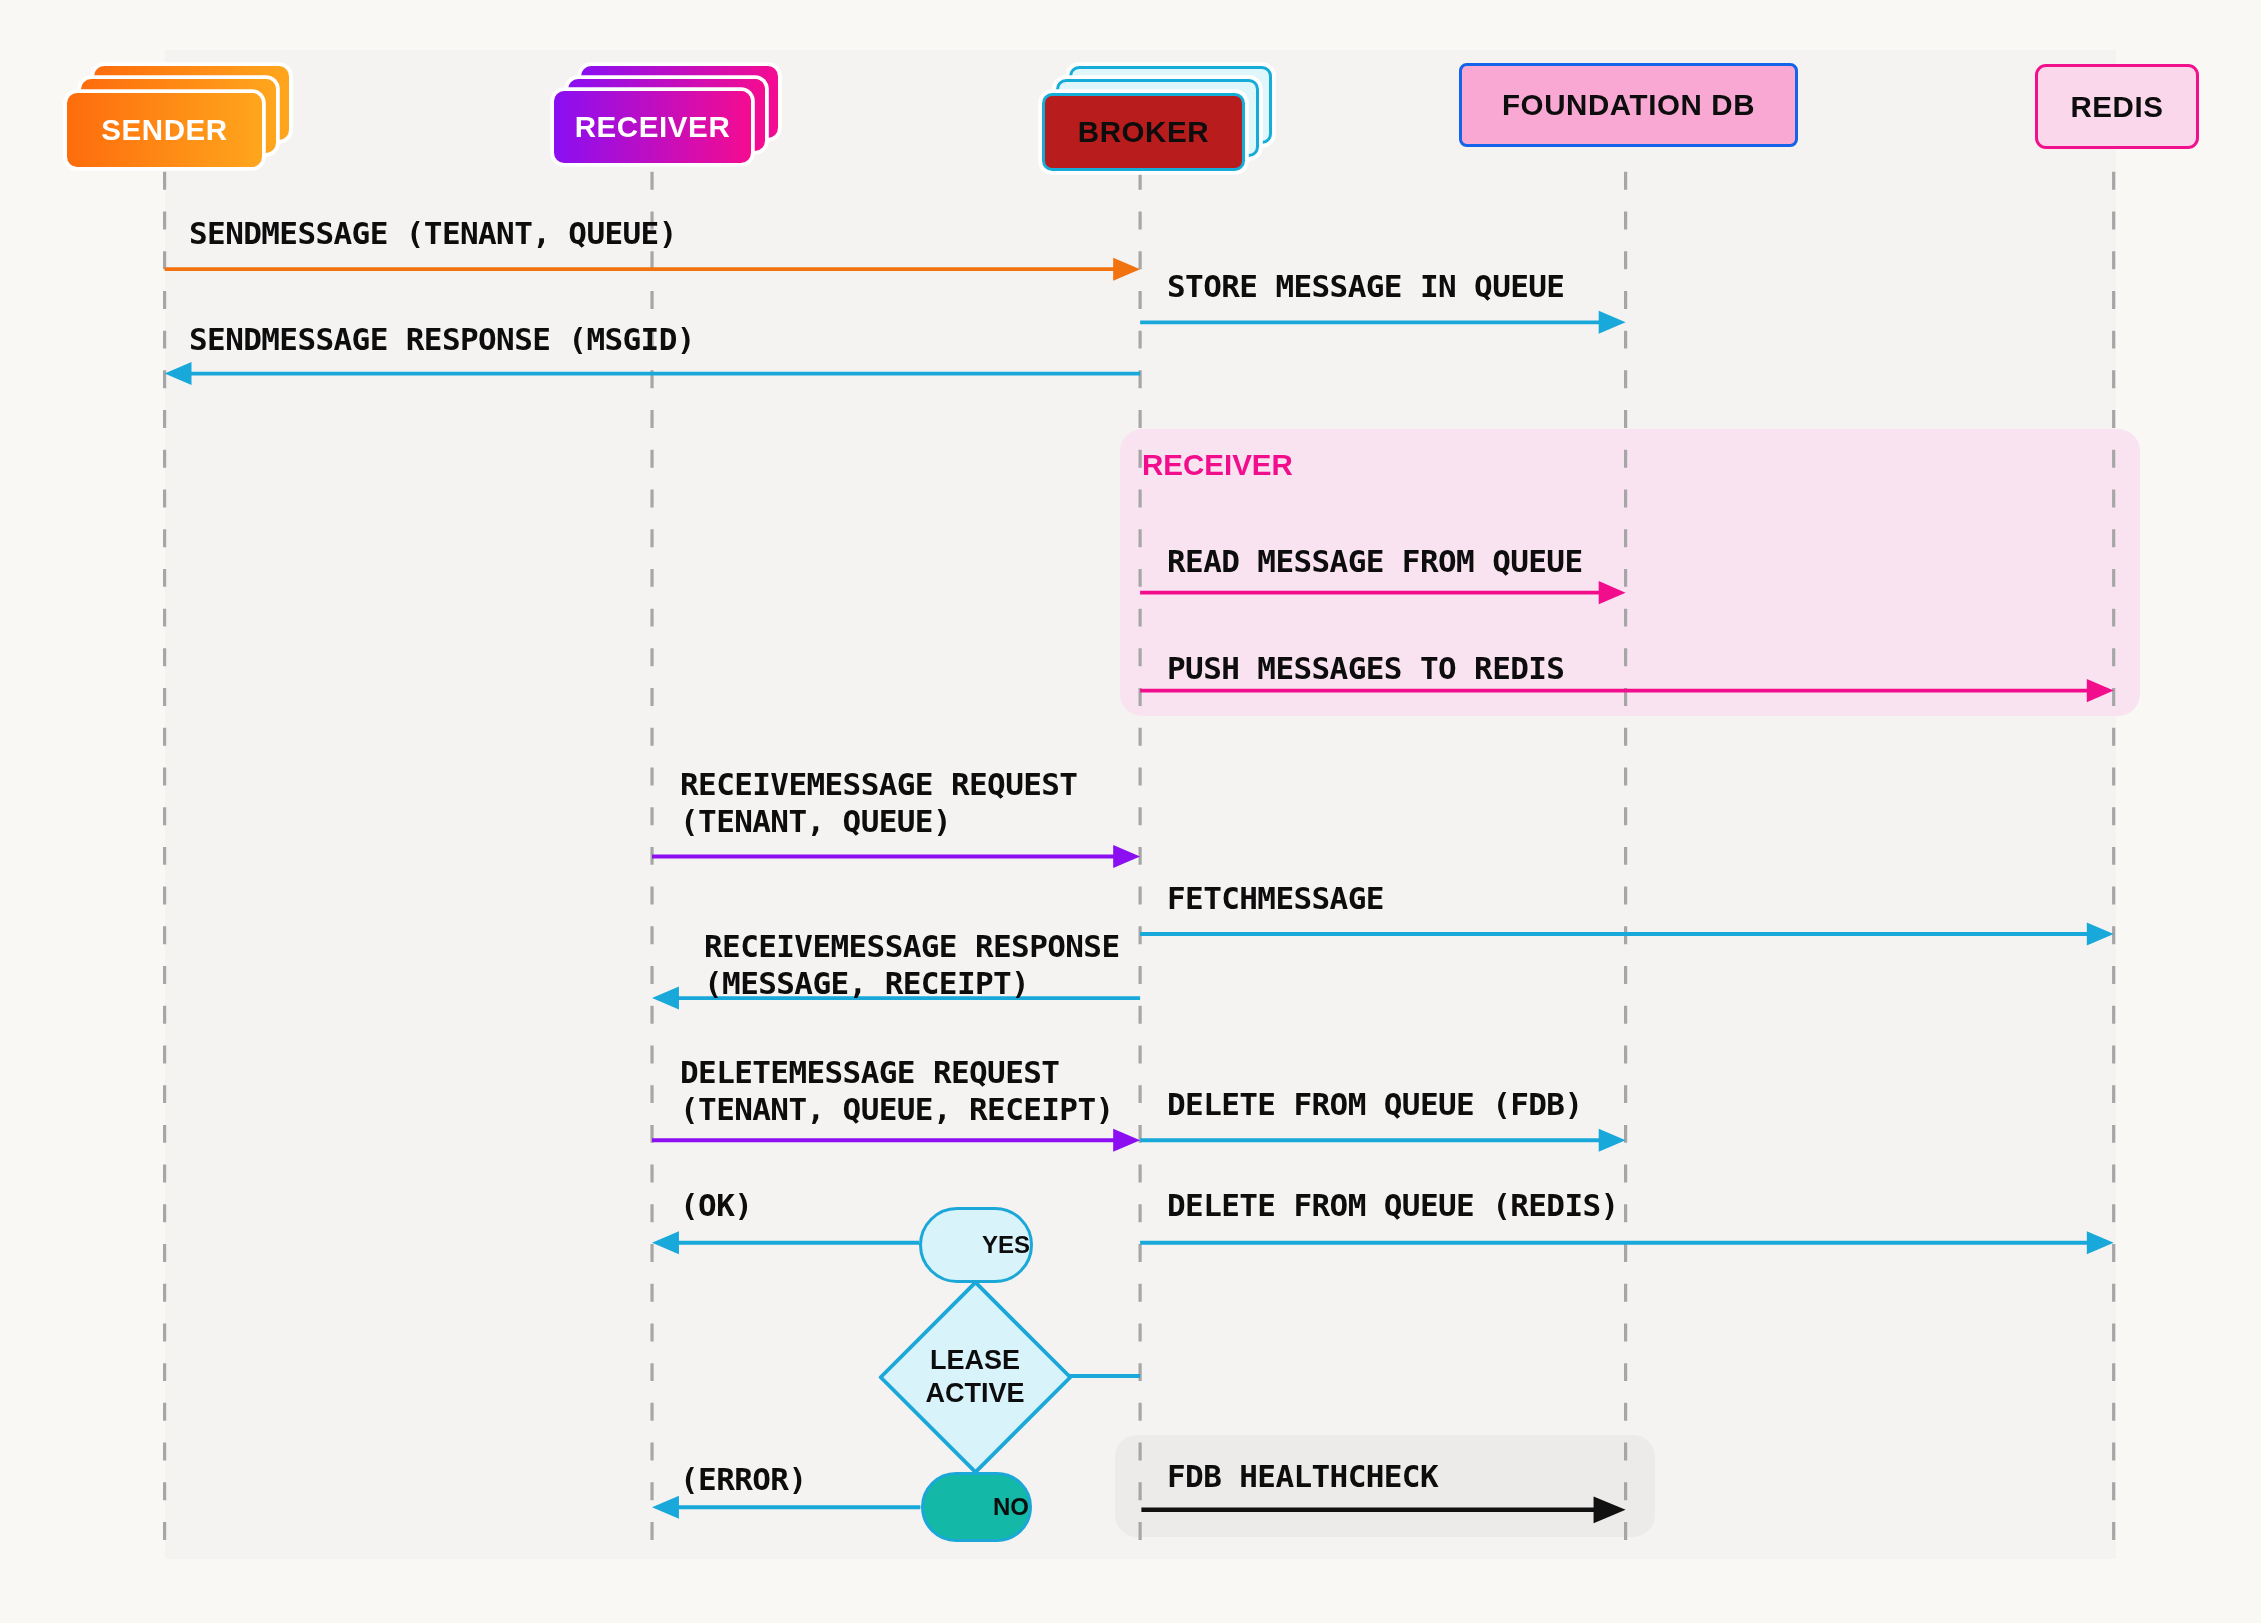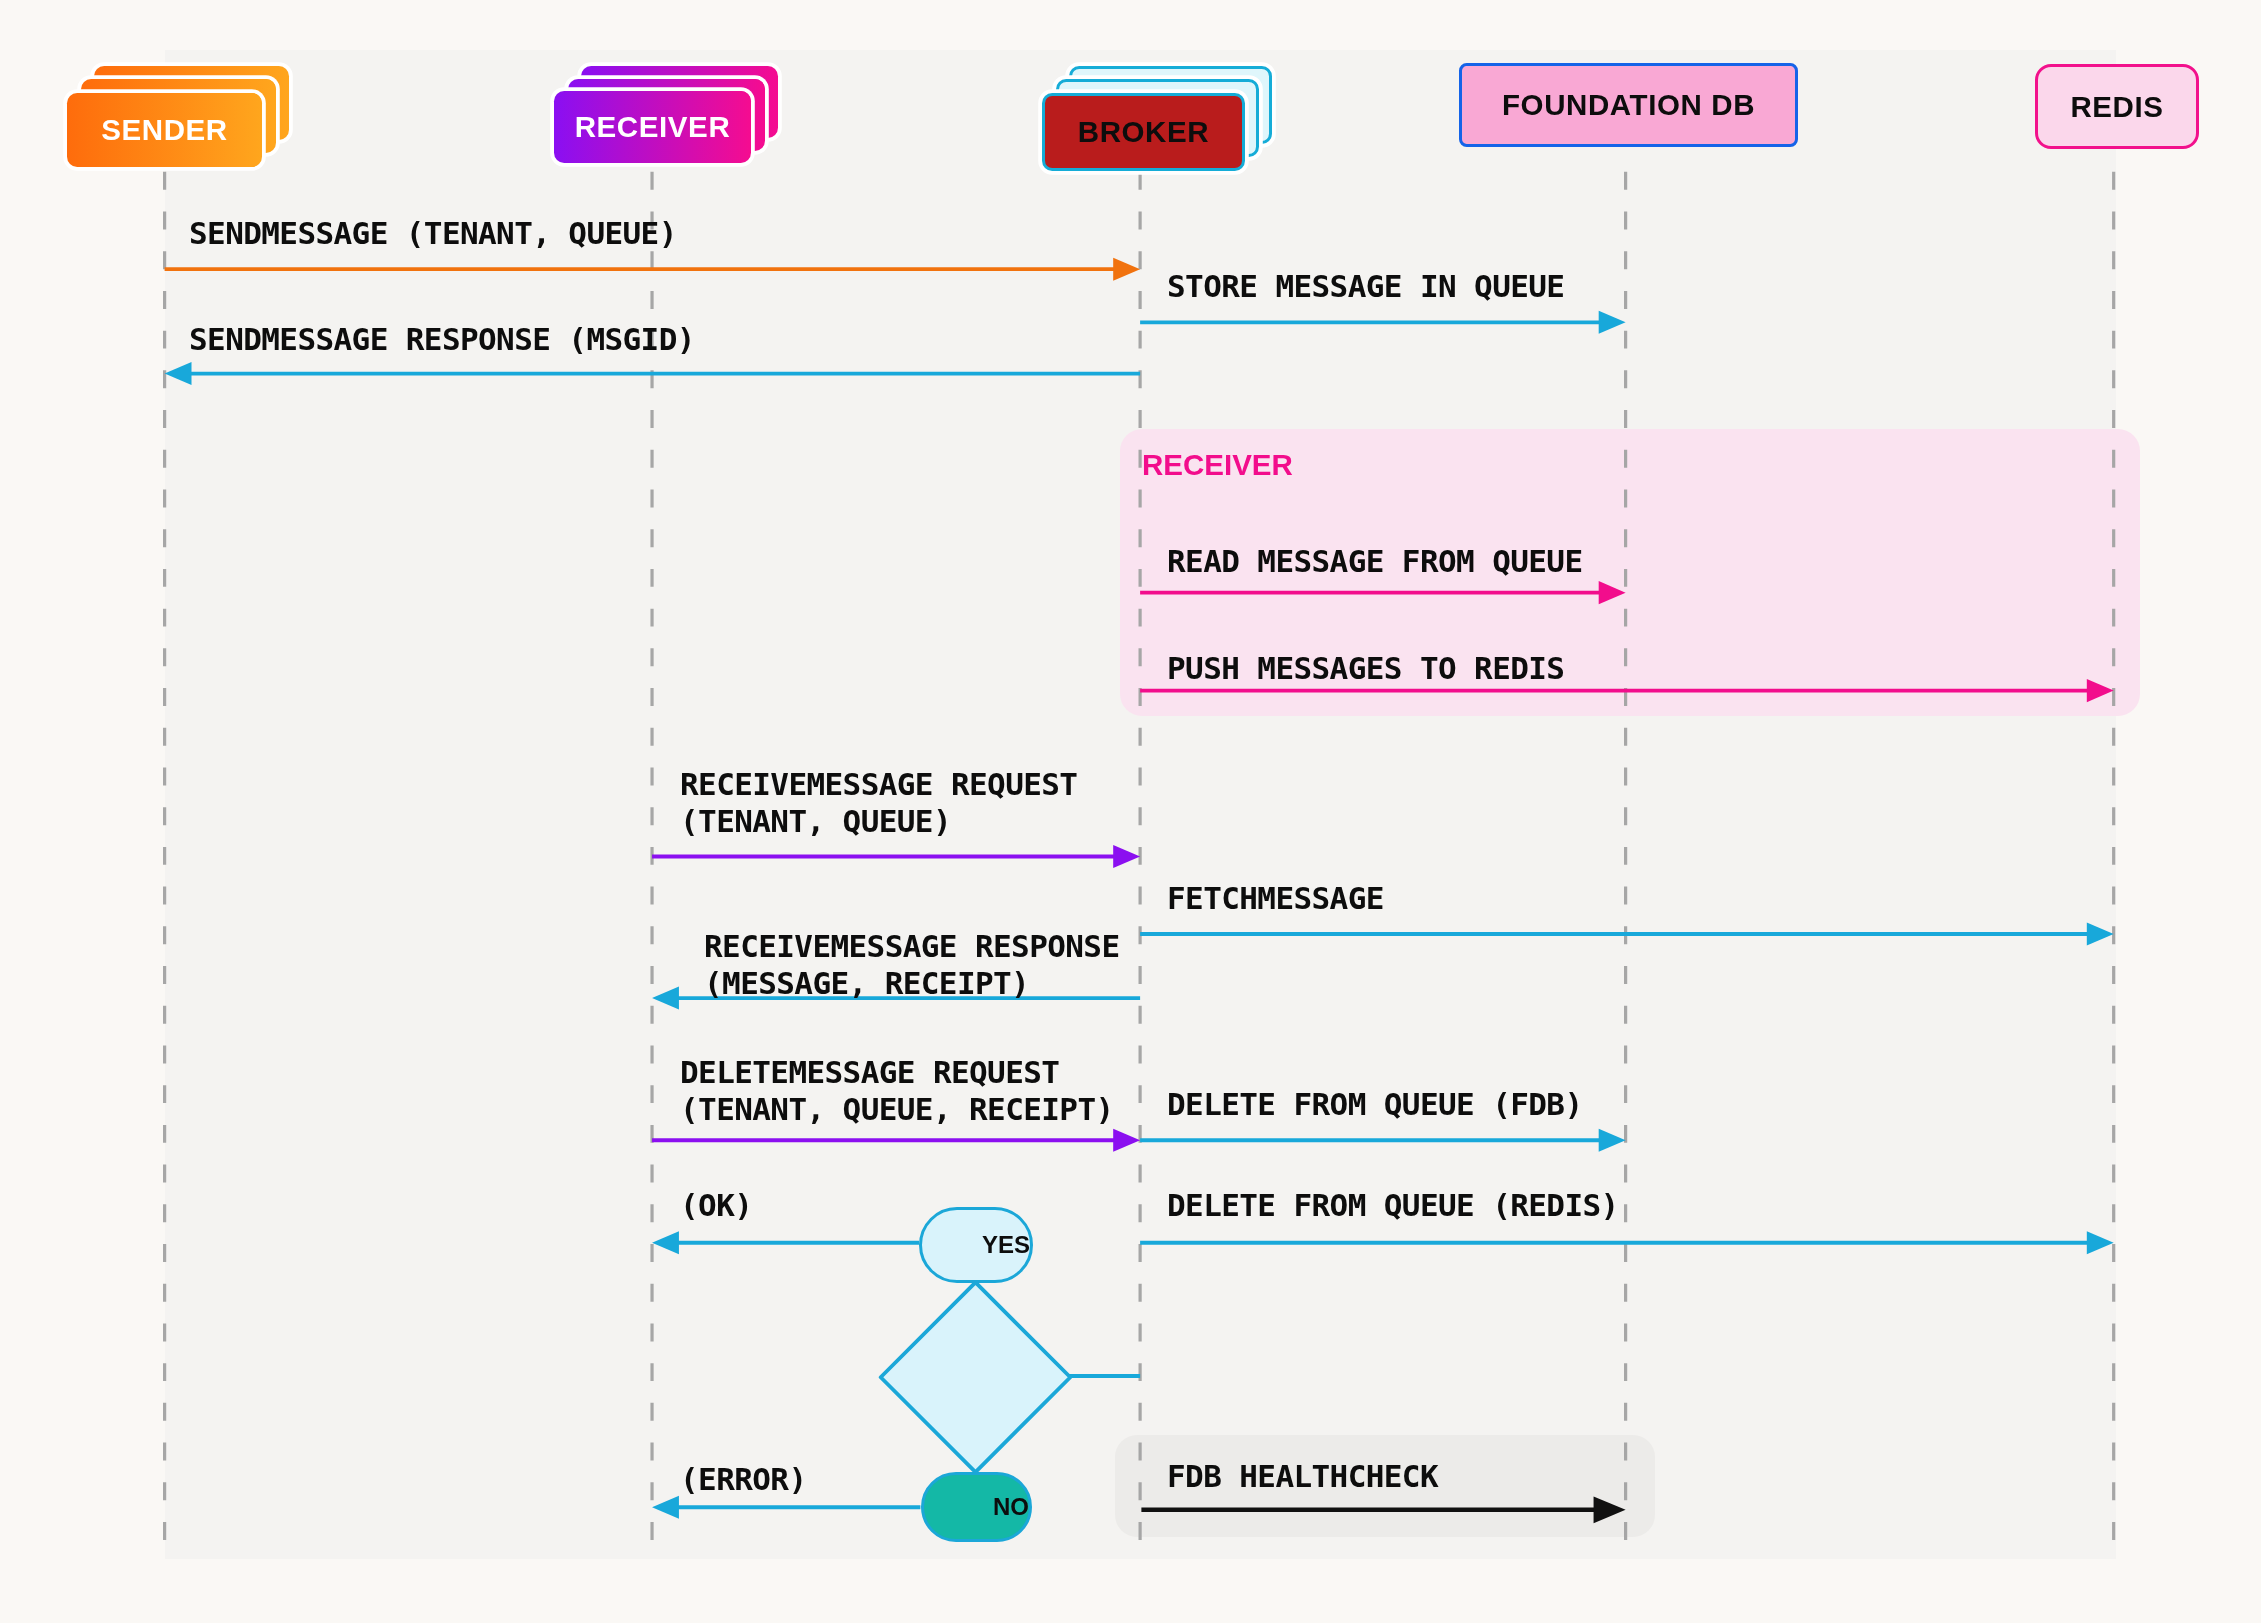--- a/index.html
+++ b/index.html
@@ -112,25 +112,27 @@
         <span>RECEIVER</span>
       </div>
       <div class="actor-card bordered" style="left: 1069px; top: 66px; width: 197px; height: 72px; background: rgb(223, 246, 251); border-color: rgb(21, 172, 215); color: rgb(13, 13, 13);"></div>
       <div class="actor-card bordered" style="left: 1056px; top: 79px; width: 197px; height: 72px; background: rgb(223, 246, 251); border-color: rgb(21, 172, 215); color: rgb(13, 13, 13);"></div>
       <div class="actor-card bordered" style="left: 1042px; top: 93px; width: 197px; height: 72px; background: #b91c1c; border-color: rgb(21, 172, 215); color: rgb(13, 13, 13);">
         <span>BROKER</span>
       </div>
       <div class="actor-card bordered" style="left: 1459px; top: 63px; width: 333px; height: 78px; background: #f9a8d4; border-color: rgb(21, 99, 232); color: rgb(13, 13, 13); border-radius: 7.7px; box-shadow: none;">
         <span>FOUNDATION DB</span>
       </div>
-      <div class="actor-card bordered" style="left: 2035px; top: 64px; width: 158px; height: 79px; background: rgb(251, 215, 235); border-color: rgb(242, 17, 140); color: rgb(13, 13, 13); border-radius: 16px; box-shadow: none;">
+      <div class="actor-card bordered" style="left: 2035px; top: 64px; width: 158px; height: 79px; background: rgb(251, 215, 235); border-color: rgb(242, 17, 140); color: rgb(13, 13, 13); border-radius: 11px; box-shadow: none;">
         <span>REDIS</span>
       </div>
     </div>
 
+  <div id="diamond-text" style="white-space: pre-line; left: 847px; top: 1344px; width: 256px;">LEASE
+ACTIVE</div>
   <div id="yes-pill" class="pill" style="left: 919px; top: 1207px; width: 114px; height: 76px; background: rgb(217, 243, 251); border: 3.8px solid rgb(27, 167, 216);">
     <span>YES</span>
   </div>
   <div id="no-pill" class="pill" style="left: 921px; top: 1472px; width: 111px; height: 70px; background: #14b8a6; border: 3.8px solid rgb(27, 167, 216);">
     <span>NO</span>
   </div>
 </div>
 
 
 </body></html>

